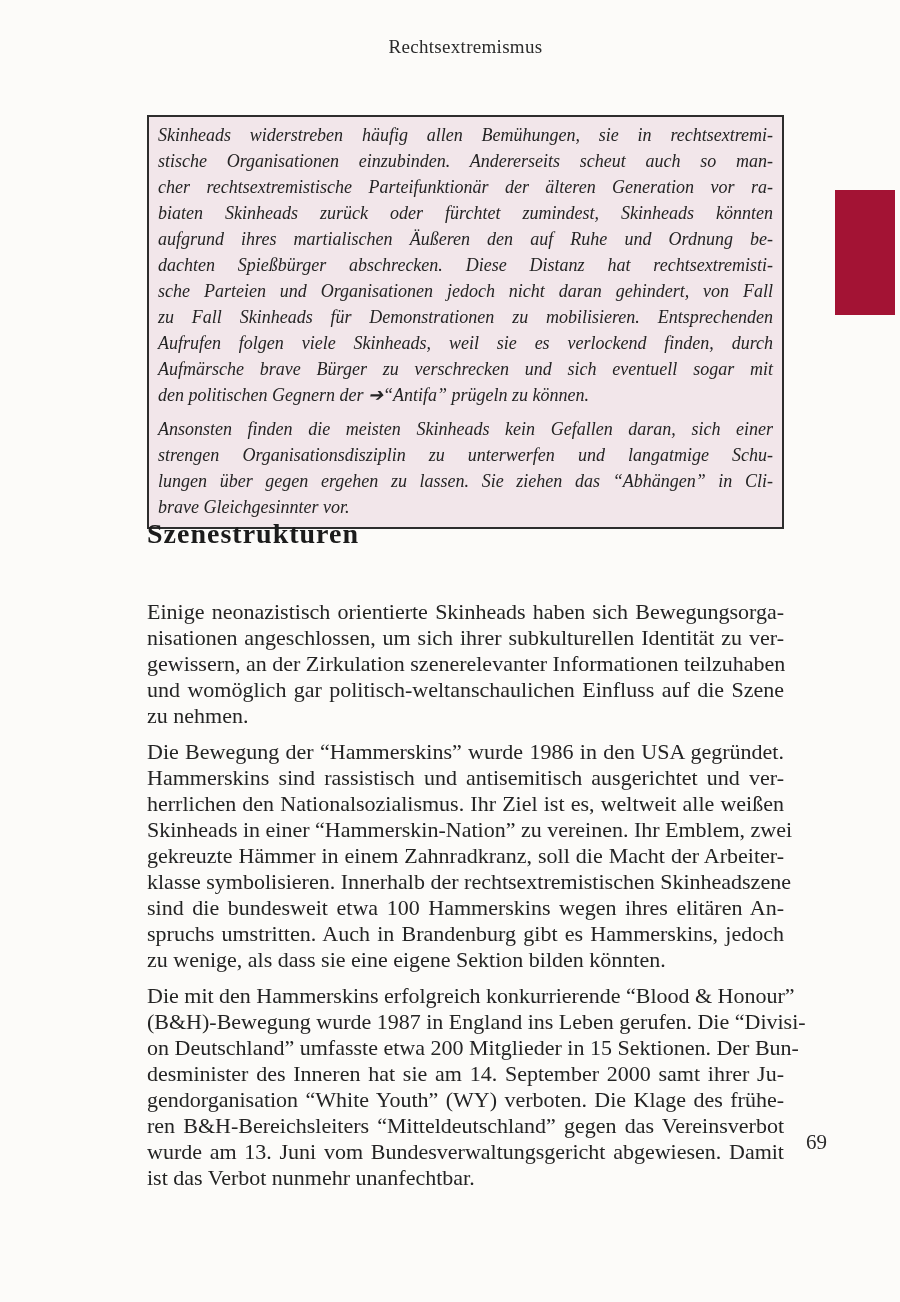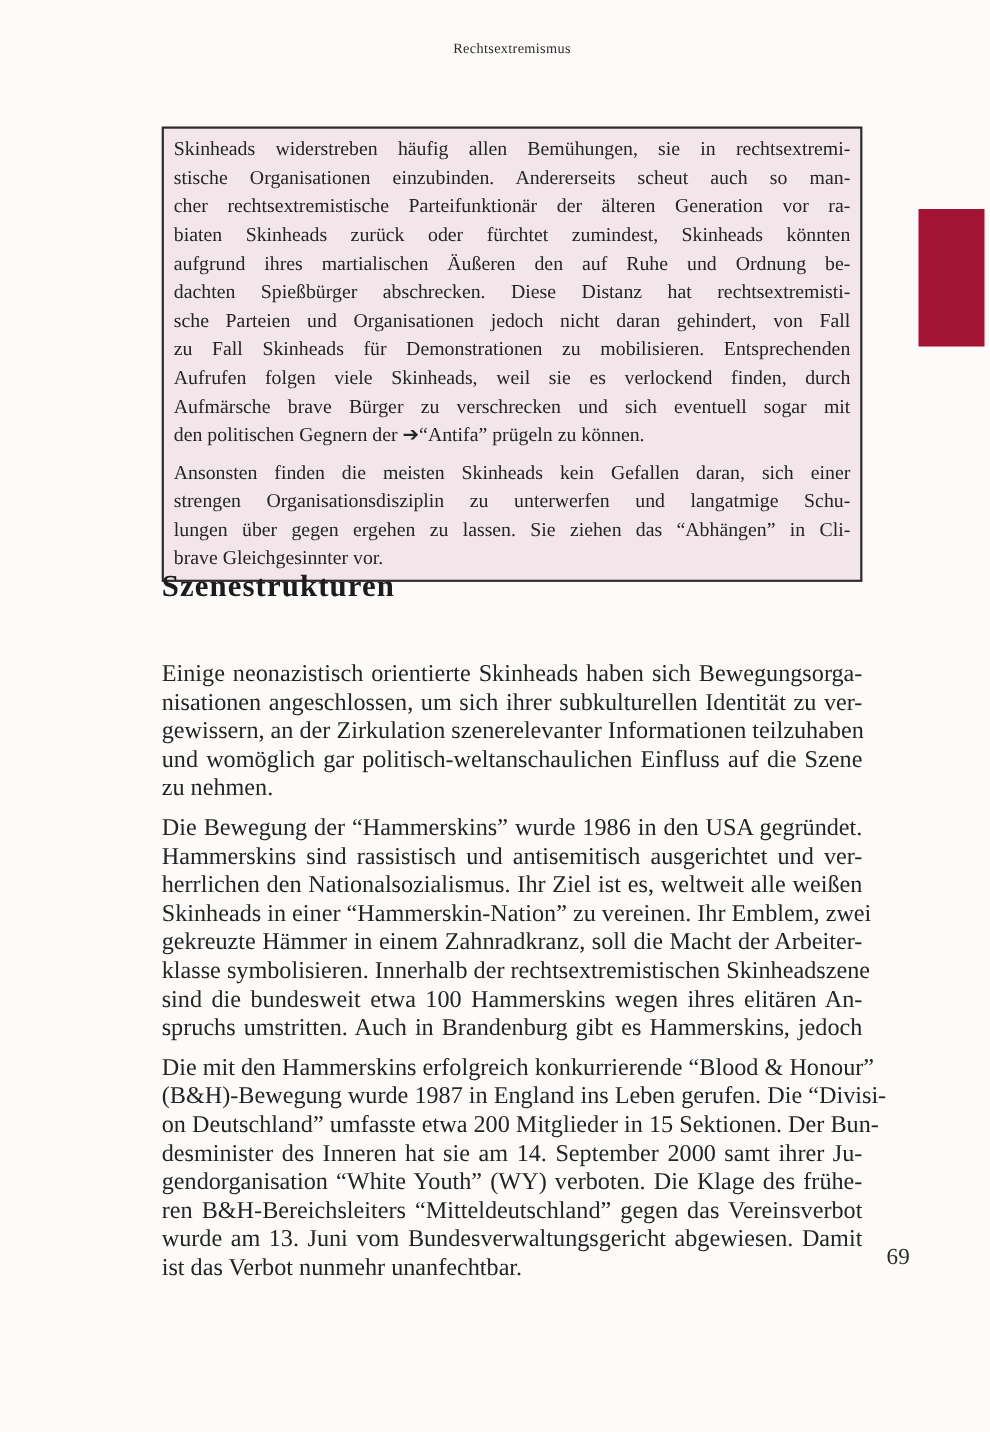--- a/index.html
+++ b/index.html
@@ -8,39 +8,40 @@
     position: relative;
     background: #fcfbf9;
     font-family: "Liberation Serif", "DejaVu Serif", serif;
     color: #242424;
     overflow: hidden;
   }
   .running-header {
     position: absolute;
     top: 36px; left: 147px; width: 637px;
     text-align: center;
-    font-size: 13px;
+    font-size: 19px;
     letter-spacing: 0.3px;
     color: #2b2b2b;
   }
   .chapter-tab {
     position: absolute;
     left: 835px; top: 190px;
     width: 60px; height: 125px;
   }
   .infobox {
     position: absolute;
     left: 147px; top: 115px;
     width: 637px;
     box-sizing: border-box;
     border: 2px solid #2d2d2d;
     background: #f2e6ea;
     padding: 5px 9px 7px 9px;
     font-size: 18px;
     line-height: 26px;
+    font-style: italic;
   }
   .infobox .para { margin: 0 0 8px 0; }
   .infobox .para:last-child { margin-bottom: 0; }
   .section-heading {
     position: absolute;
     left: 147px; top: 518px;
     margin: 0;
     font-size: 28px;
     font-weight: bold;
     letter-spacing: 1px;
@@ -111,20 +112,21 @@
     </div>
   <div class="para">
       <div class="line">Die Bewegung der “Hammerskins” wurde 1986 in den USA gegründet.</div>
       <div class="line">Hammerskins sind rassistisch und antisemitisch ausgerichtet und ver-</div>
       <div class="line">herrlichen den Nationalsozialismus. Ihr Ziel ist es, weltweit alle weißen</div>
       <div class="line">Skinheads in einer “Hammerskin-Nation” zu vereinen. Ihr Emblem, zwei</div>
       <div class="line">gekreuzte Hämmer in einem Zahnradkranz, soll die Macht der Arbeiter-</div>
       <div class="line">klasse symbolisieren. Innerhalb der rechtsextremistischen Skinheadszene</div>
       <div class="line">sind die bundesweit etwa 100 Hammerskins wegen ihres elitären An-</div>
       <div class="line">spruchs umstritten. Auch in Brandenburg gibt es Hammerskins, jedoch</div>
+      <div class="line last">zu wenige, als dass sie eine eigene Sektion bilden könnten.</div>
     </div>
   <div class="para">
       <div class="line">Die mit den Hammerskins erfolgreich konkurrierende “Blood &amp; Honour”</div>
       <div class="line">(B&amp;H)-Bewegung wurde 1987 in England ins Leben gerufen. Die “Divisi-</div>
       <div class="line">on Deutschland” umfasste etwa 200 Mitglieder in 15 Sektionen. Der Bun-</div>
       <div class="line">desminister des Inneren hat sie am 14. September 2000 samt ihrer Ju-</div>
       <div class="line">gendorganisation “White Youth” (WY) verboten. Die Klage des frühe-</div>
       <div class="line">ren B&amp;H-Bereichsleiters “Mitteldeutschland” gegen das Vereinsverbot</div>
       <div class="line">wurde am 13. Juni vom Bundesverwaltungsgericht abgewiesen. Damit</div>
       <div class="line last">ist das Verbot nunmehr unanfechtbar.</div>

